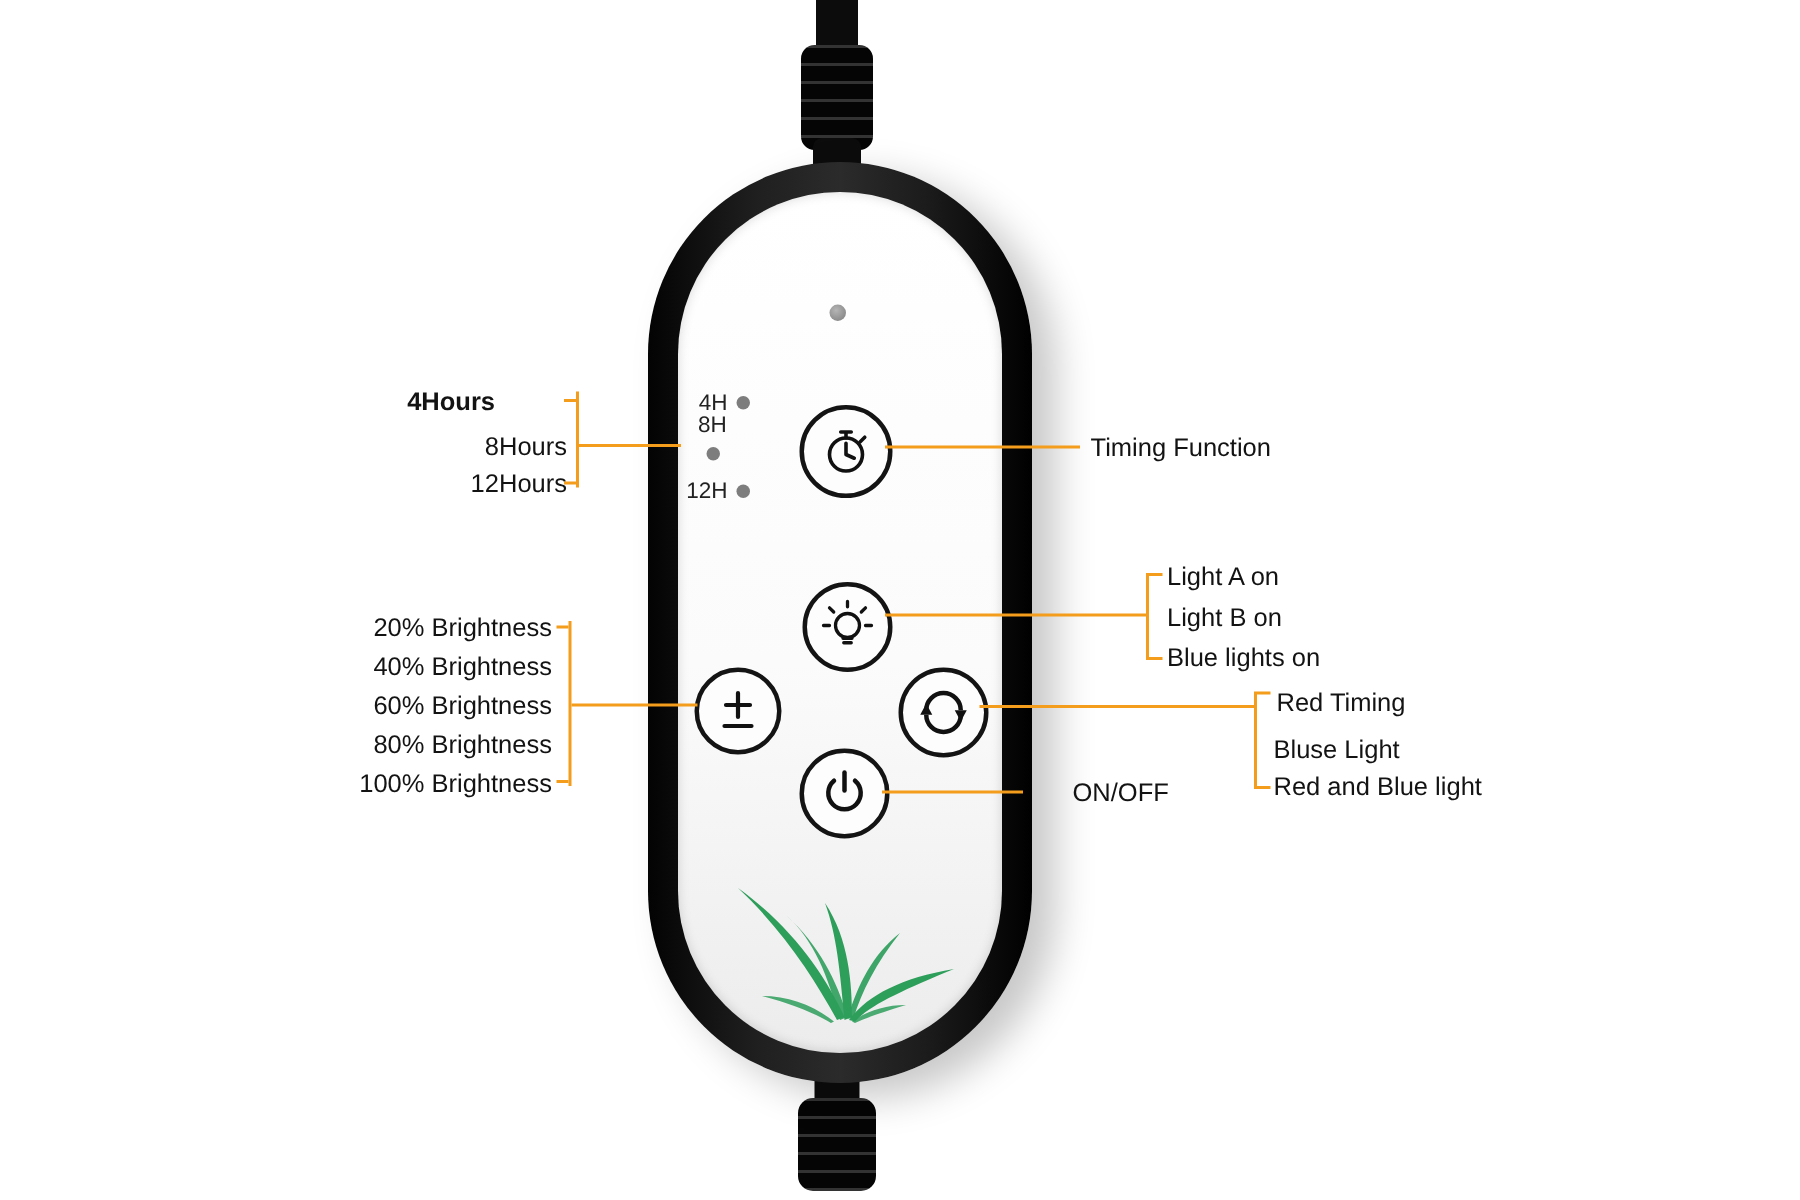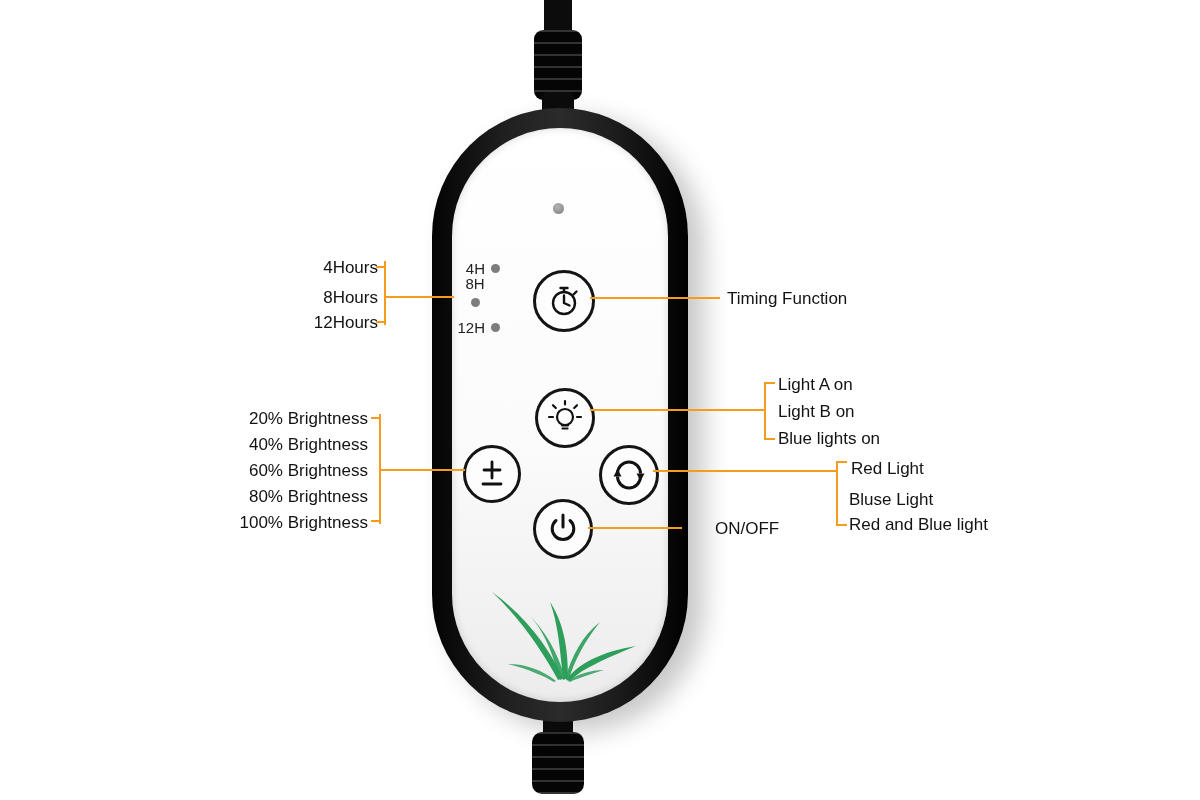--- a/index.html
+++ b/index.html
@@ -116,21 +116,21 @@
       <path d="M80 104 C66 78 44 44 14 16 C50 42 72 74 85 102 Z"></path>
       <path d="M82 104 C74 76 66 52 46 34 C68 54 80 78 87 102 Z" opacity="0.9"></path>
       <path d="M85 104 C82 72 80 48 72 26 C88 50 90 80 90 102 Z"></path>
       <path d="M87 103 C94 80 104 60 122 46 C106 66 96 86 91 103 Z" opacity="0.92"></path>
       <path d="M88 104 C100 88 122 76 158 70 C124 84 102 94 92 105 Z"></path>
       <path d="M78 105 C64 94 48 88 30 88 C50 93 66 100 76 106 Z" opacity="0.85"></path>
       <path d="M90 105 C100 98 112 94 126 94 C110 99 98 103 92 106 Z" opacity="0.85"></path>
     </g>
   </svg>
 
-  <div class="lbl ra" style="right:822px;top:258px;">4Hours</div>
+  <div class="lbl ra" style="right:870px;top:258px;font-weight:bold;">4Hours</div>
   <div class="lbl ra" style="right:822px;top:288px;">8Hours</div>
   <div class="lbl ra" style="right:822px;top:313px;">12Hours</div>
 
   <div class="ln" style="left:384px;top:261px;width:2px;height:64px;"></div>
   <div class="ln" style="left:376px;top:266px;width:8px;height:2px;"></div>
   <div class="ln" style="left:376px;top:321px;width:8px;height:2px;"></div>
   <div class="ln" style="left:384px;top:296px;width:70px;height:2px;"></div>
 
   <div class="lbl ra" style="right:832px;top:409px;margin-left:20px;">20% Brightness</div>
   <div class="lbl ra" style="right:832px;top:435px;">40% Brightness</div>
@@ -151,20 +151,20 @@
   <div class="ln" style="left:766px;top:382px;width:9px;height:2px;"></div>
   <div class="ln" style="left:766px;top:438px;width:9px;height:2px;"></div>
   <div class="lbl" style="left:778px;top:375px;">Light A on</div>
   <div class="lbl" style="left:778px;top:402px;">Light B on</div>
   <div class="lbl" style="left:778px;top:429px;">Blue lights on</div>
 
   <div class="ln" style="left:653px;top:470px;width:185px;height:2px;"></div>
   <div class="ln" style="left:836px;top:461px;width:2px;height:65px;"></div>
   <div class="ln" style="left:838px;top:461px;width:9px;height:2px;"></div>
   <div class="ln" style="left:838px;top:524px;width:9px;height:2px;"></div>
-  <div class="lbl" style="left:851px;top:459px;">Red Light</div>
+  <div class="lbl" style="left:851px;top:459px;">Red Timing</div>
   <div class="lbl" style="left:849px;top:490px;">Bluse Light</div>
   <div class="lbl" style="left:849px;top:515px;">Red and Blue light</div>
 
   <div class="ln" style="left:588px;top:527px;width:94px;height:2px;"></div>
   <div class="lbl" style="left:687px;top:519px;margin-left:28px;">ON/OFF</div>
 
 </div>
 
 </body></html>

